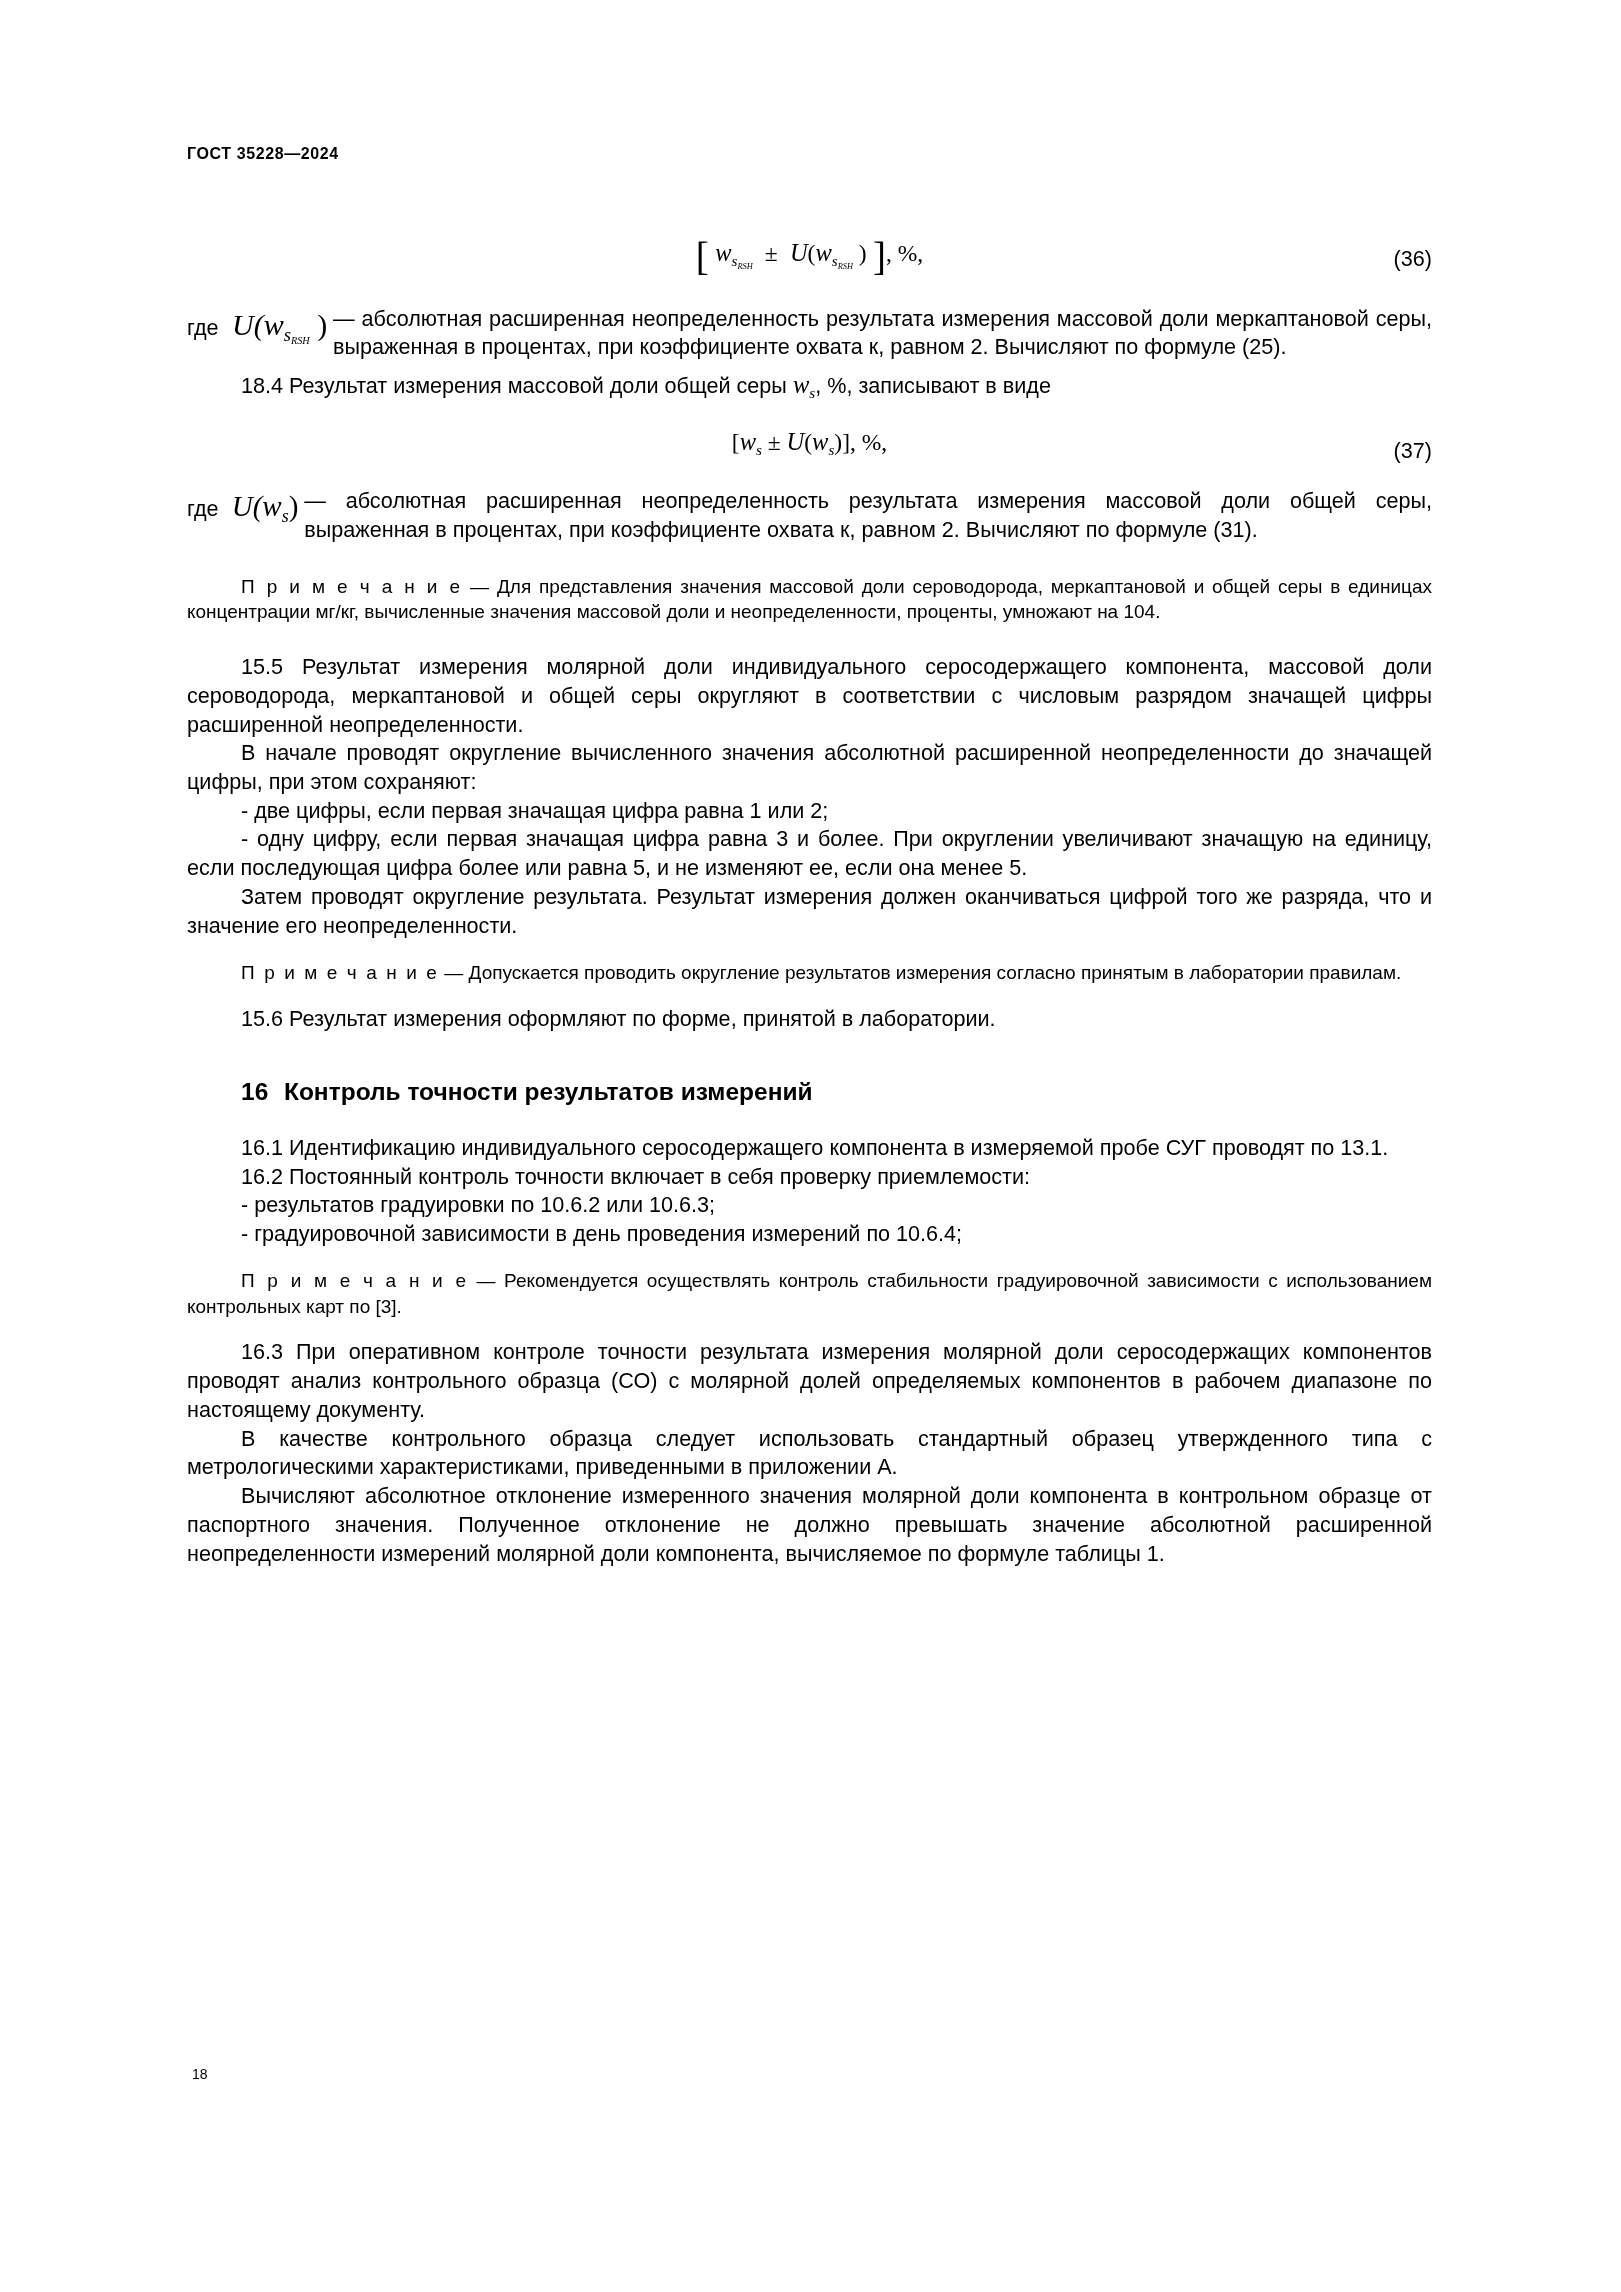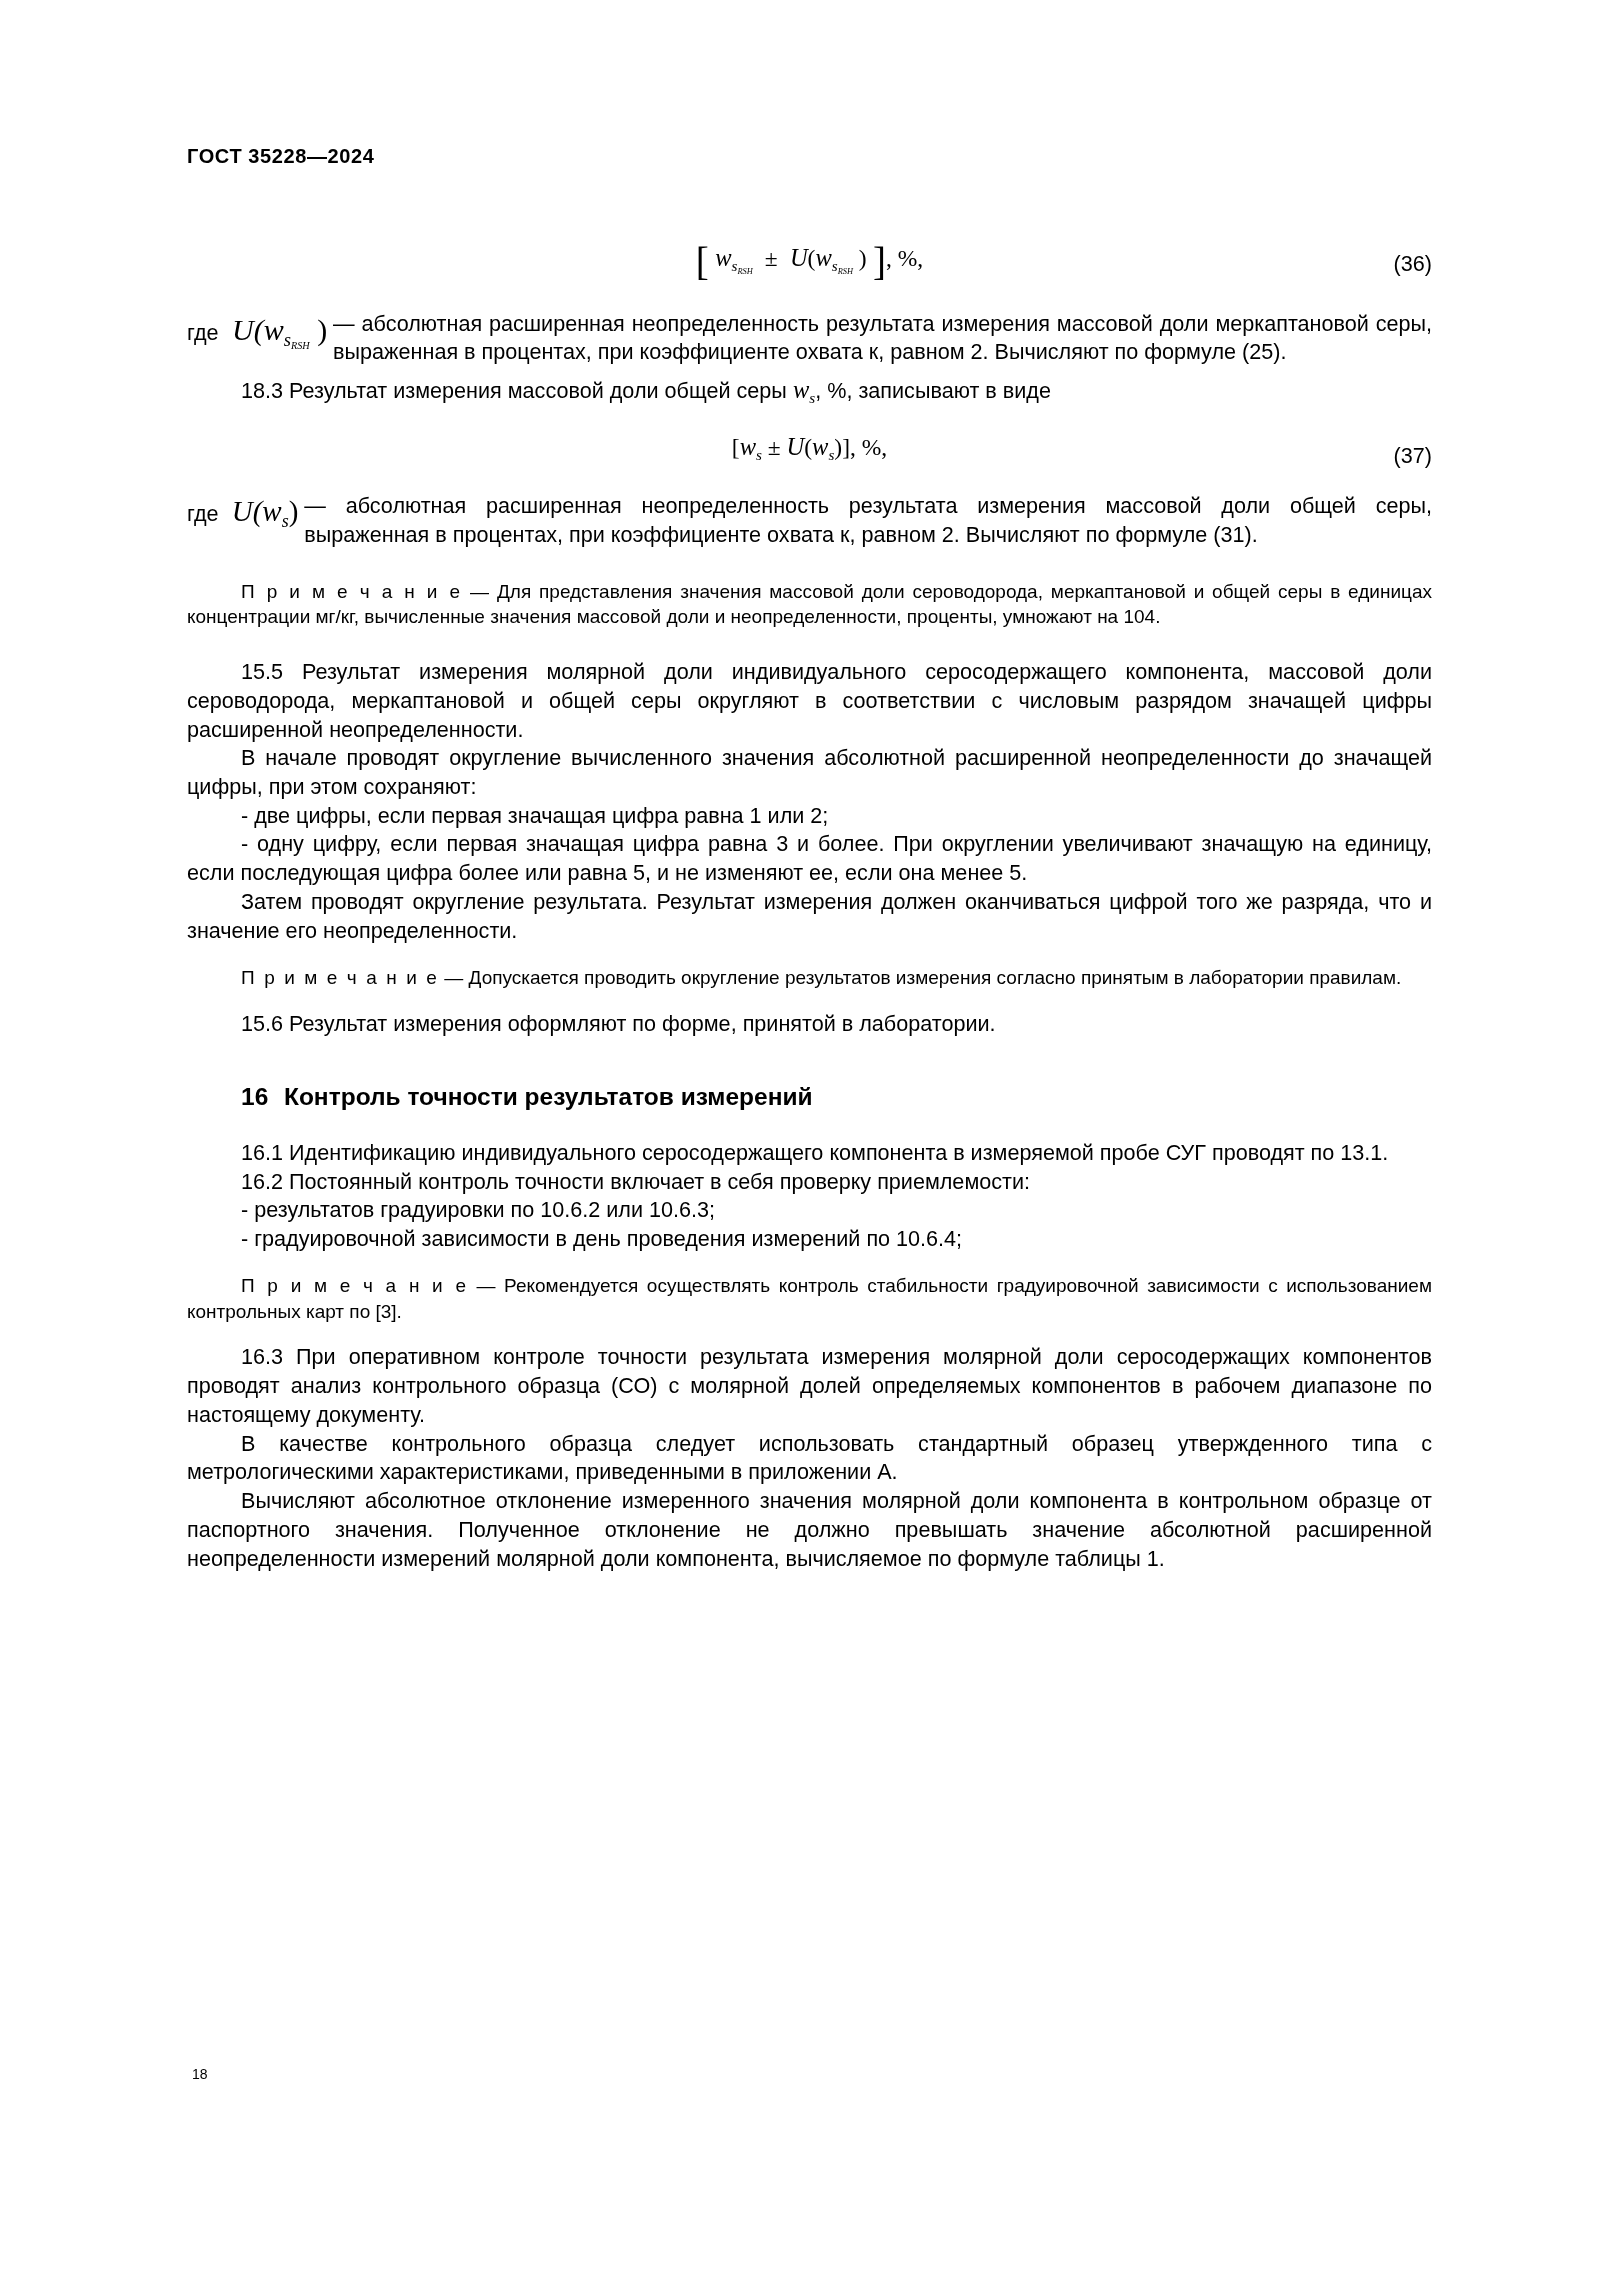--- a/index.html
+++ b/index.html
@@ -19,21 +19,21 @@
     background: #ffffff;
     box-sizing: border-box;
   }
   .content {
     position: absolute;
     left: 187px;
     top: 145px;
     width: 1245px;
   }
   .header-title {
-    font-size: 20px;
+    font-size: 16px;
     font-weight: bold;
     letter-spacing: 0.6px;
     margin-bottom: 69px;
   }
   p {
     margin: 0;
     font-size: 21.6px;
     line-height: 1.33;
     text-align: justify;
     text-justify: inter-word;
@@ -151,21 +151,21 @@
 
     <div class="where-block">
       <span class="where-label">
         <span>где</span>
         <span class="ital" style="font-size:30px;">&nbsp;U(w<span class="sub">s<span class="subsub">RSH</span></span><span style="font-style:normal;">&nbsp;)</span></span>
       </span>
       <span class="where-text">— абсолютная  расширенная  неопределенность  результата  измерения  массовой  доли меркаптановой серы, выраженная в процентах, при коэффициенте охвата к, равном 2. Вычисляют по формуле (25).</span>
     </div>
 
     <p class="indent gap-sm">
-      <span>18.3  Результат измерения массовой доли общей серы</span><span class="ital">&nbsp;w<span class="sub">s</span></span><span>, %, записывают в виде</span>
+      <span>18.4  Результат измерения массовой доли общей серы</span><span class="ital">&nbsp;w<span class="sub">s</span></span><span>, %, записывают в виде</span>
     </p>
 
     <div class="formula-row" style="height:45px;margin-top:25.5px;margin-bottom:13.7px;">
       <div class="formula-center">
         <span style="font-family:'Liberation Serif',serif;font-size:23.5px;">[</span><span class="ital">w<span class="sub">s</span></span><span style="font-family:'Liberation Serif',serif;font-size:23.5px;">&nbsp;±&nbsp;</span><span class="ital">U</span><span style="font-family:'Liberation Serif',serif;font-size:23.5px;">(</span><span class="ital">w<span class="sub">s</span></span><span style="font-family:'Liberation Serif',serif;font-size:23.5px;">)], %,</span>
       </div>
       <div class="formula-num">(37)</div>
     </div>
 
     <div class="where-block">

